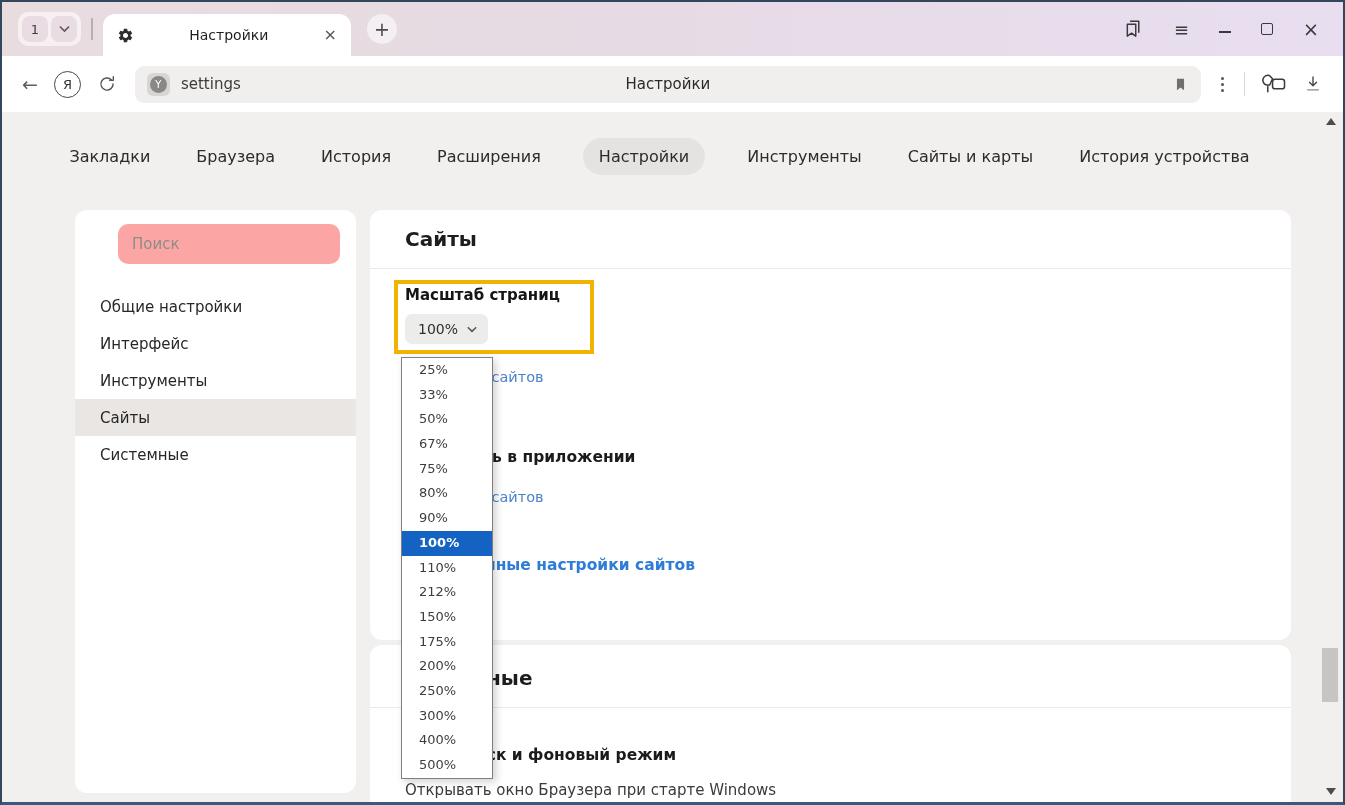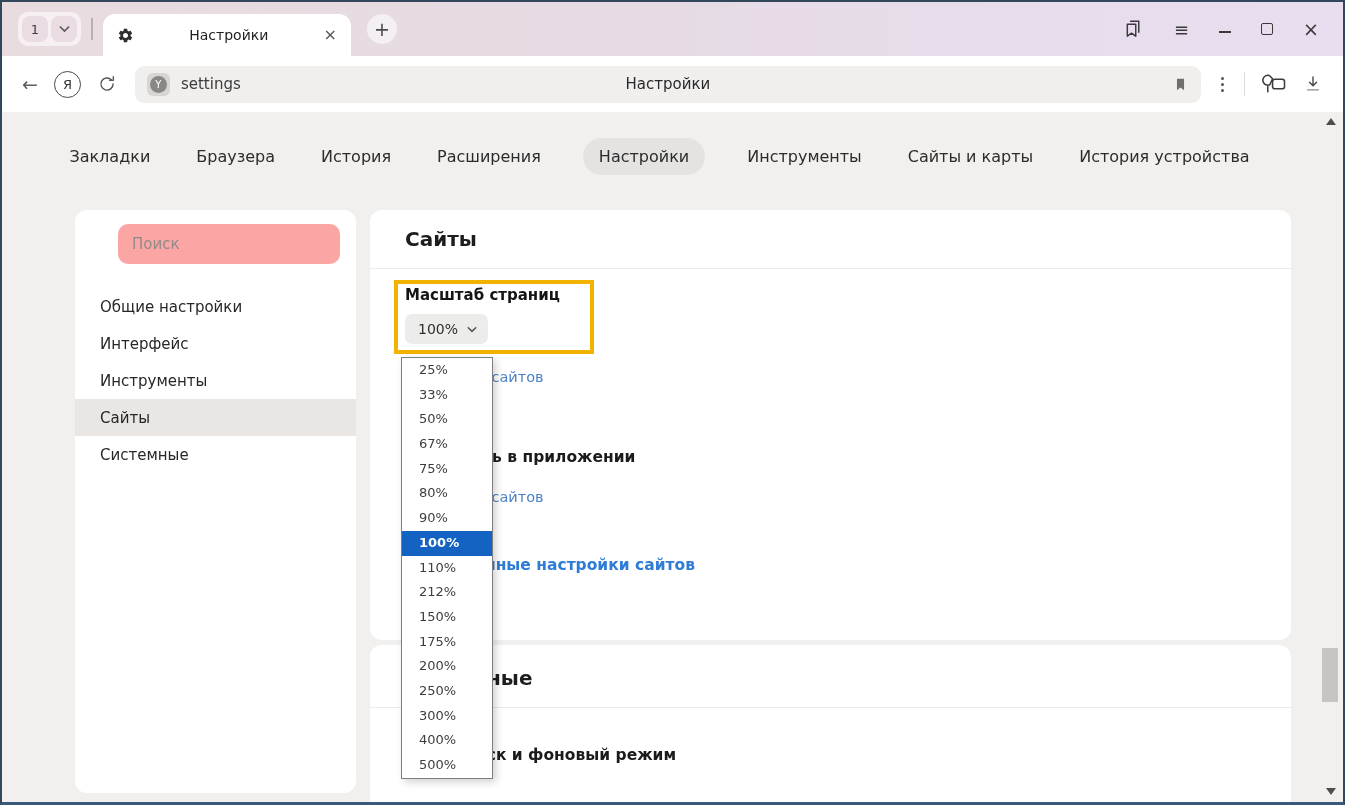--- a/index.html
+++ b/index.html
@@ -288,20 +288,21 @@
       <a class="blue-link" style="top:159px;">Настройки сайтов</a>
       <div class="sub-heading" style="top:238px;">Открывать в приложении</div>
       <a class="blue-link" style="top:279px;">Настройки сайтов</a>
       <a class="advanced-link">Расширенные настройки сайтов</a>
     </section>
 
     <section class="card card-system">
       <h2 class="h-section" style="top:21px;">Системные</h2>
       <div class="card-divider" style="top:62px;"></div>
       <div class="sub-heading" style="top:101px;">Автозапуск и фоновый режим</div>
+      <div class="plain-text" style="top:136px;">Открывать окно Браузера при старте Windows</div>
     </section>
 
     <div class="highlight-box"></div>
 
     <div class="zoom-dropdown">
 
         <div class="option">25%</div>
 
         <div class="option">33%</div>
 

